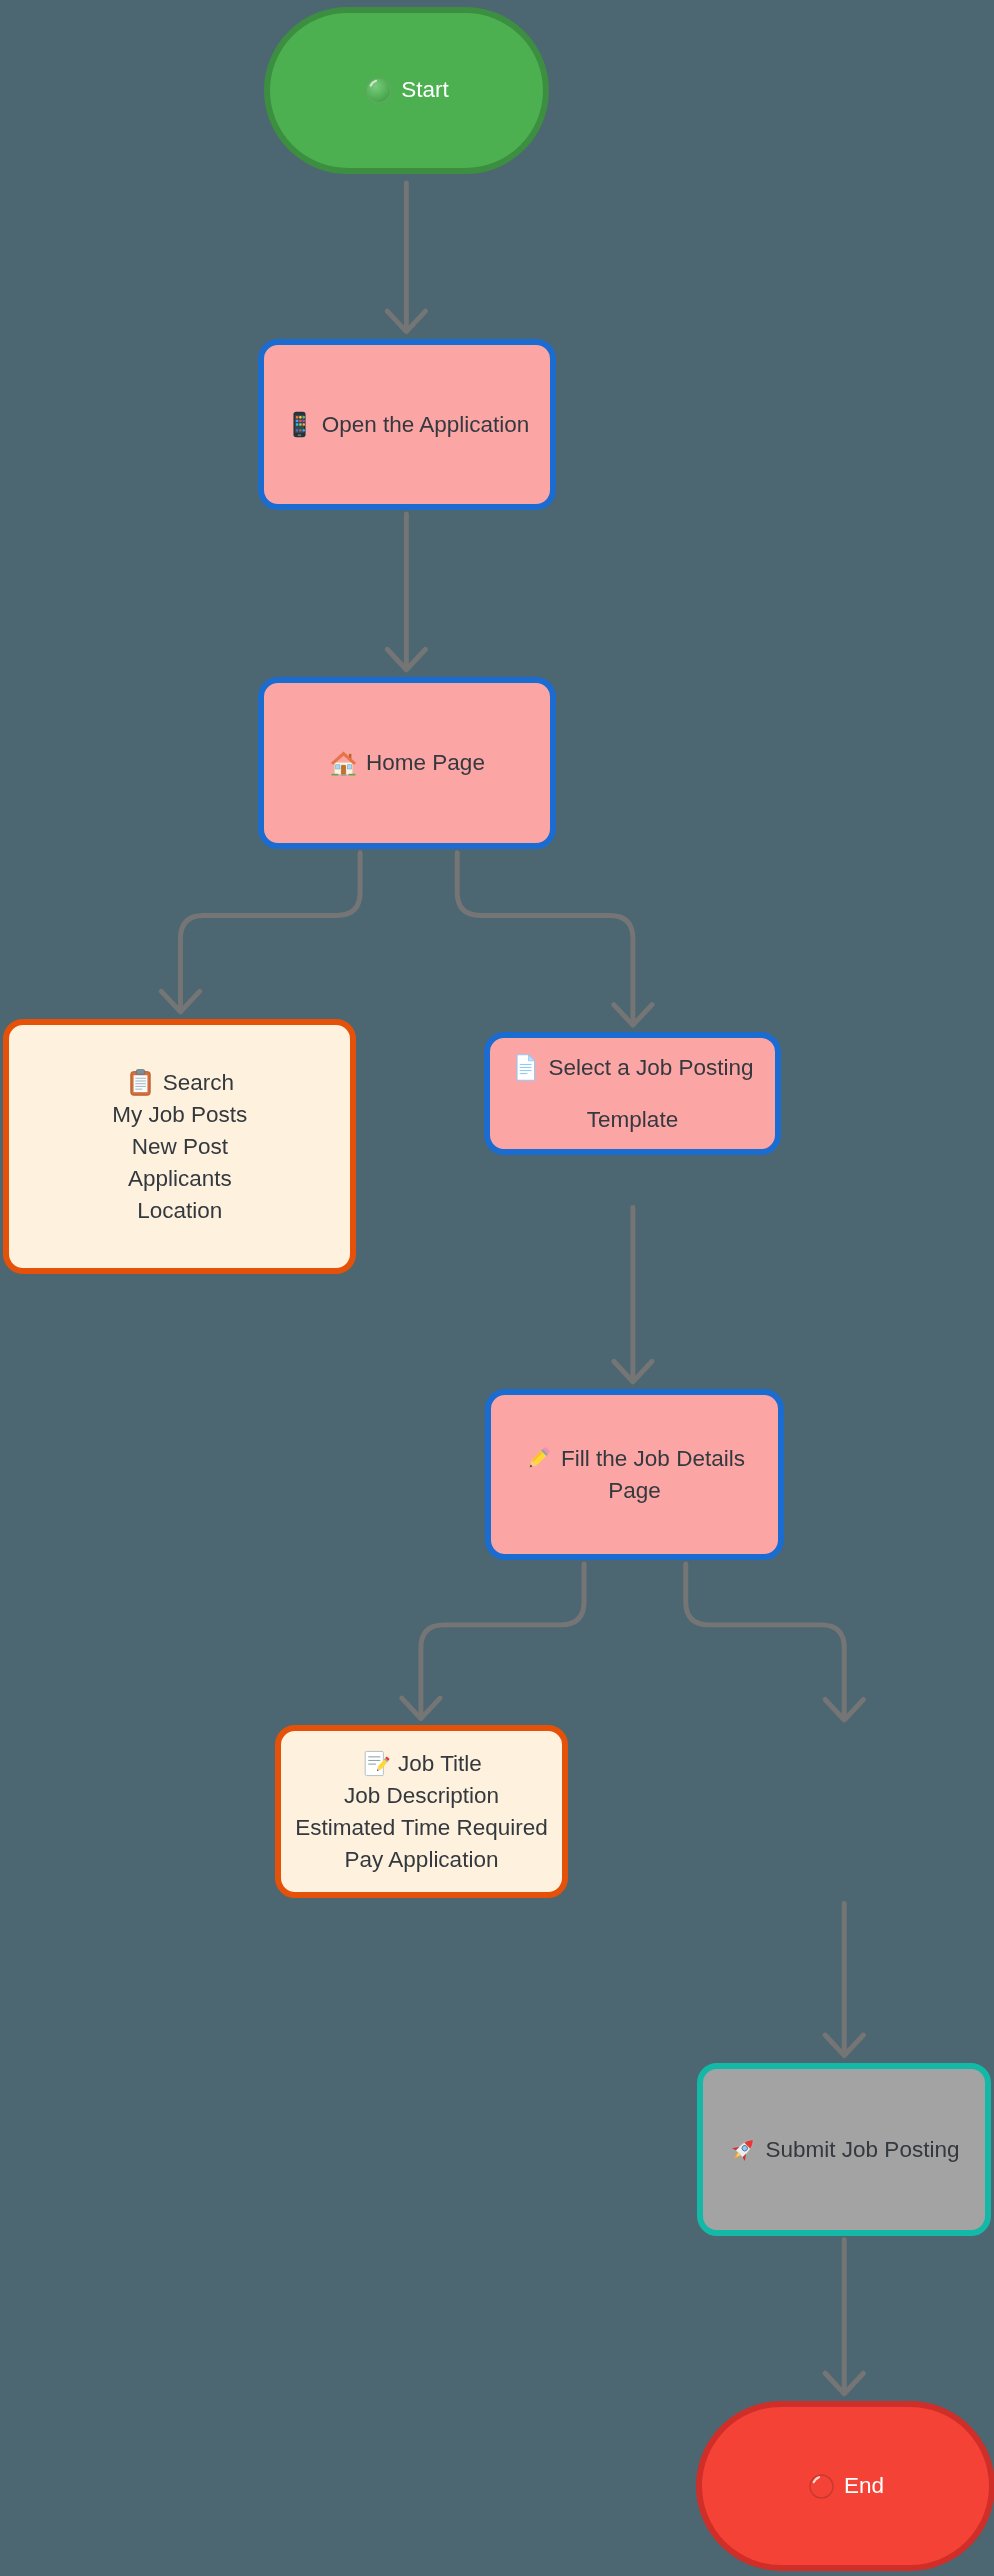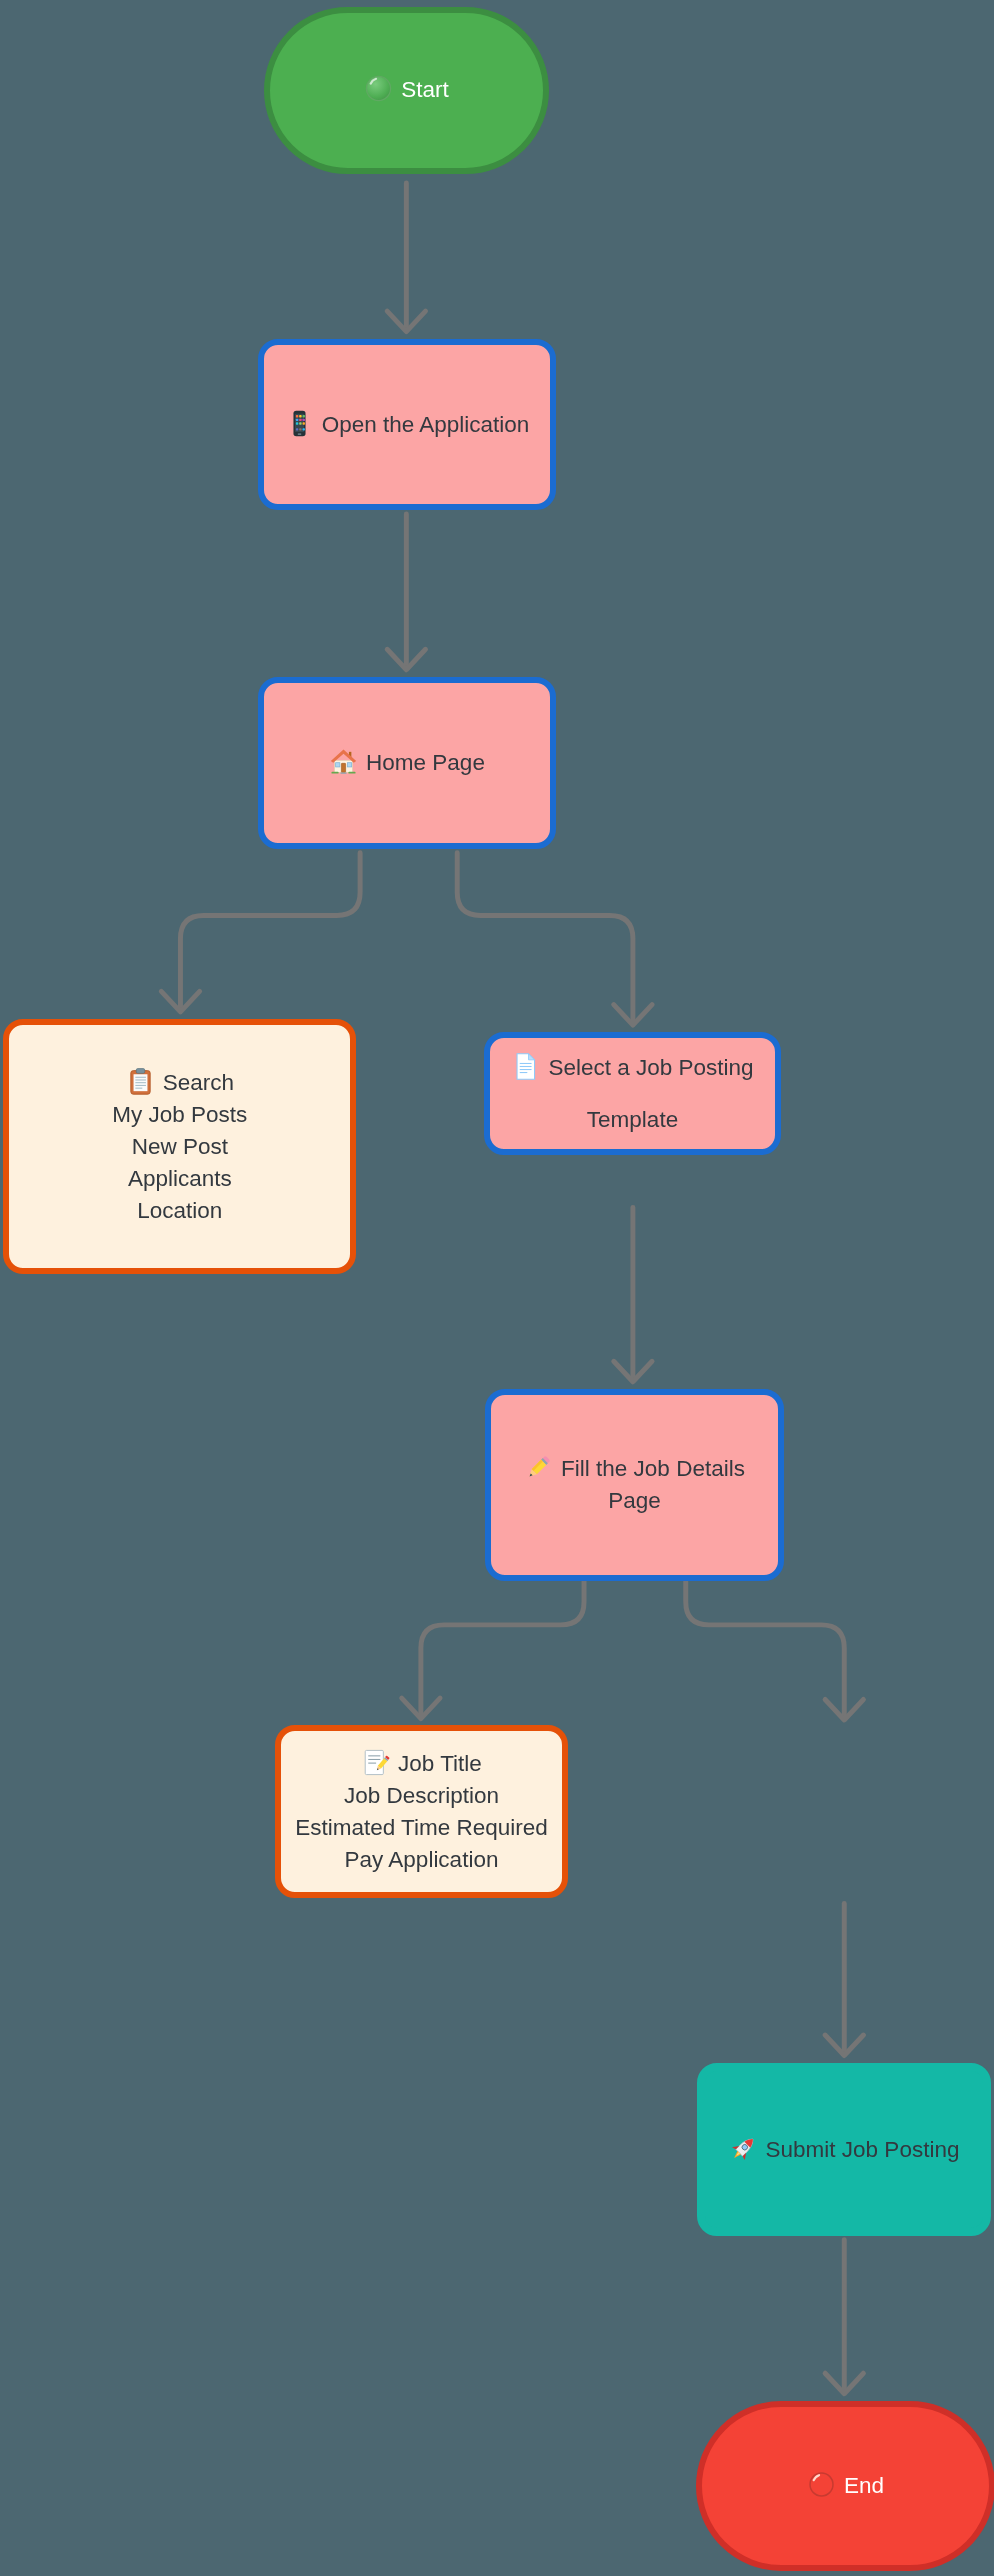--- a/index.html
+++ b/index.html
@@ -33,20 +33,21 @@
     flex-direction:column;
     align-items:center;
     justify-content:center;
     text-align:center;
     font-size:22.5px;
     line-height:32px;
     color:#33393F;
   }
   .node .line{
     display:flex;
+    align-items:center;
     justify-content:center;
     gap:8px;
     white-space:nowrap;
   }
   .icon{
     display:inline-flex;
     align-items:center;
     justify-content:center;
     width:29px;height:29px;
     flex:0 0 auto;
@@ -56,22 +57,22 @@
     background:#fca5a5;
     border:6px solid #1B6CD1;
     border-radius:20px;
   }
   .orange-box{
     background:#FEF1DE;
     border:6px solid #E55108;
     border-radius:20px;
   }
   .green-box{
-    background:#14b8a6;
-    border:8px solid #14b8a6;
+    background:#a3a3a3;
+    border:6px solid #14b8a6;
     border-radius:20px;
   }
   .pill{
     border-radius:92px;
     color:#FFFFFF;
   }
   .pill-start{
     background:#4CAF50;
     border:6.6px solid #3C8E41;
   }
@@ -238,21 +239,21 @@
           <line x1="14.5" y1="34" x2="27" y2="34" stroke="#90CAF9" stroke-width="1.8"></line>
         </svg>
       </span>
       <span>Select a Job Posting</span>
     </div>
     <div class="line">
         <span>Template</span>
       </div>
   </div>
 
-  <div class="node blue-box" style="left:485px;top:1389px;width:299px;height:192px;">
+  <div class="node blue-box" style="left:485px;top:1389px;width:299px;height:171px;">
     <div class="line">
       <span class="icon">
         <svg viewBox="0 0 48 48">
           <g transform="rotate(45 24 24)">
             <rect x="18" y="2" width="12" height="7" rx="3" fill="#F48FB1"></rect>
             <rect x="18" y="8" width="12" height="4" fill="#90A4AE"></rect>
             <rect x="18" y="12" width="12" height="22" fill="#FDD835"></rect>
             <rect x="18" y="12" width="4" height="22" fill="#FBC02D"></rect>
             <path d="M18 34 L30 34 L24 45 Z" fill="#FFCC80"></path>
             <path d="M21.8 40 L26.2 40 L24 45 Z" fill="#37474F"></path>

